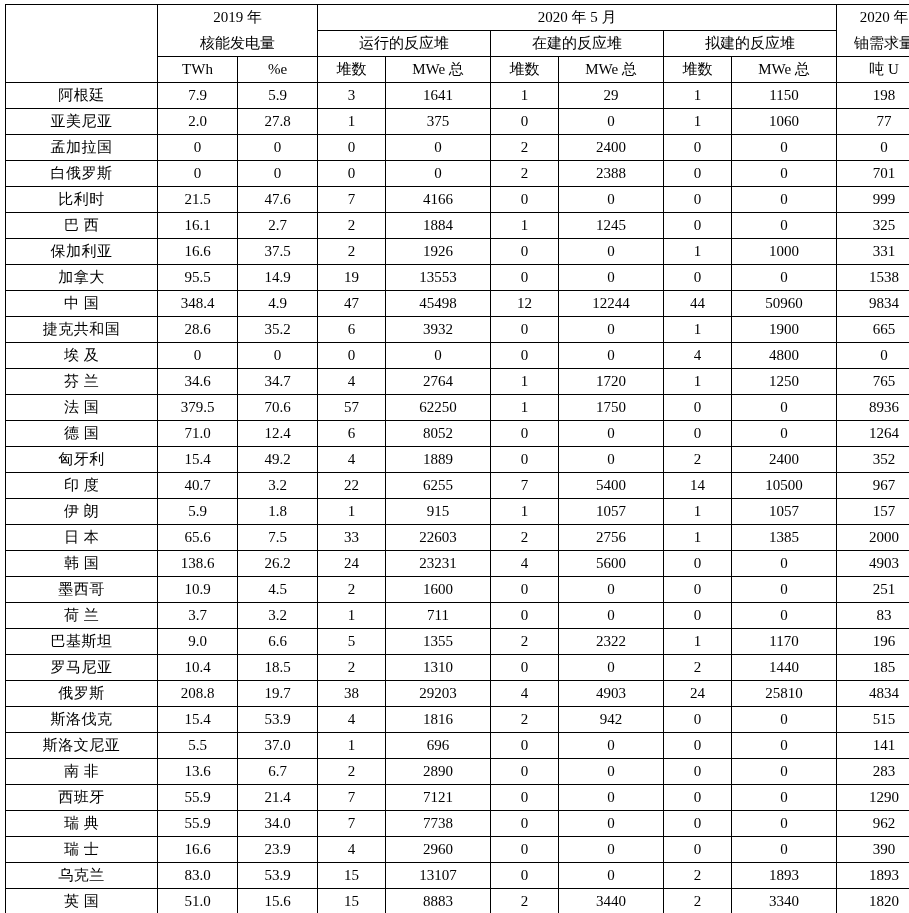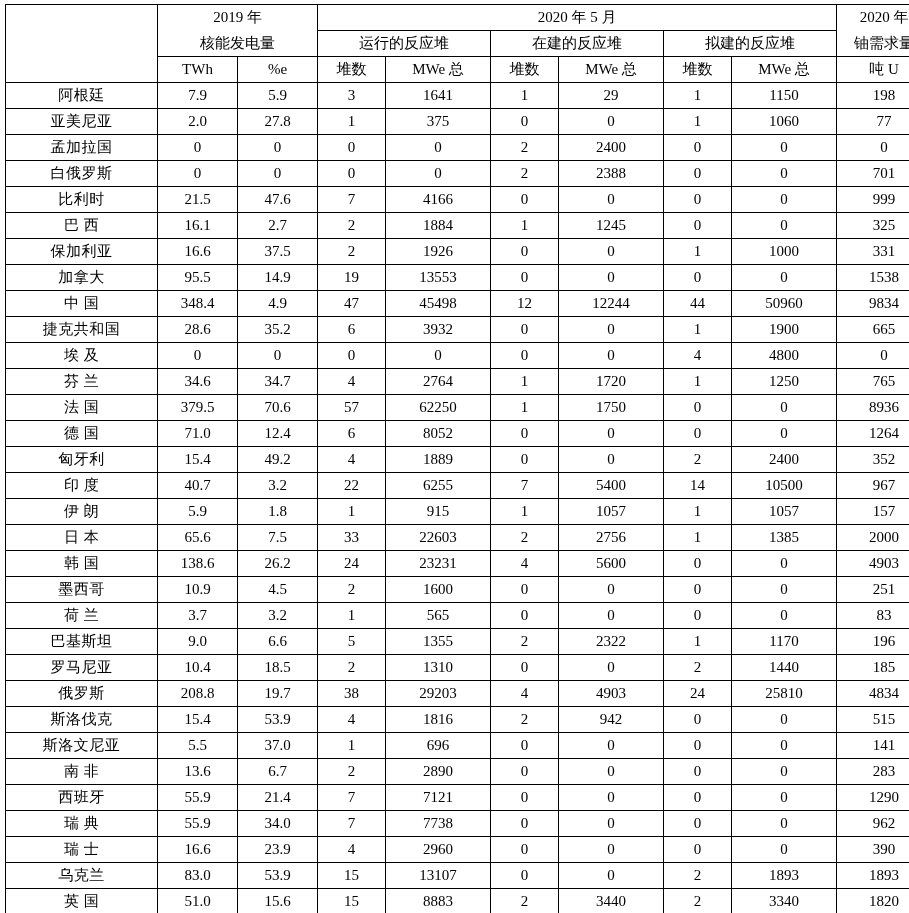--- a/index.html
+++ b/index.html
@@ -341,21 +341,21 @@
           <td>0</td>
           <td>0</td>
           <td>0</td>
           <td>251</td>
         </tr>
         <tr>
           <td class="country">荷 兰</td>
           <td>3.7</td>
           <td>3.2</td>
           <td>1</td>
-          <td>565</td>
+          <td>711</td>
           <td>0</td>
           <td>0</td>
           <td>0</td>
           <td>0</td>
           <td>83</td>
         </tr>
         <tr>
           <td class="country">巴基斯坦</td>
           <td>9.0</td>
           <td>6.6</td>

